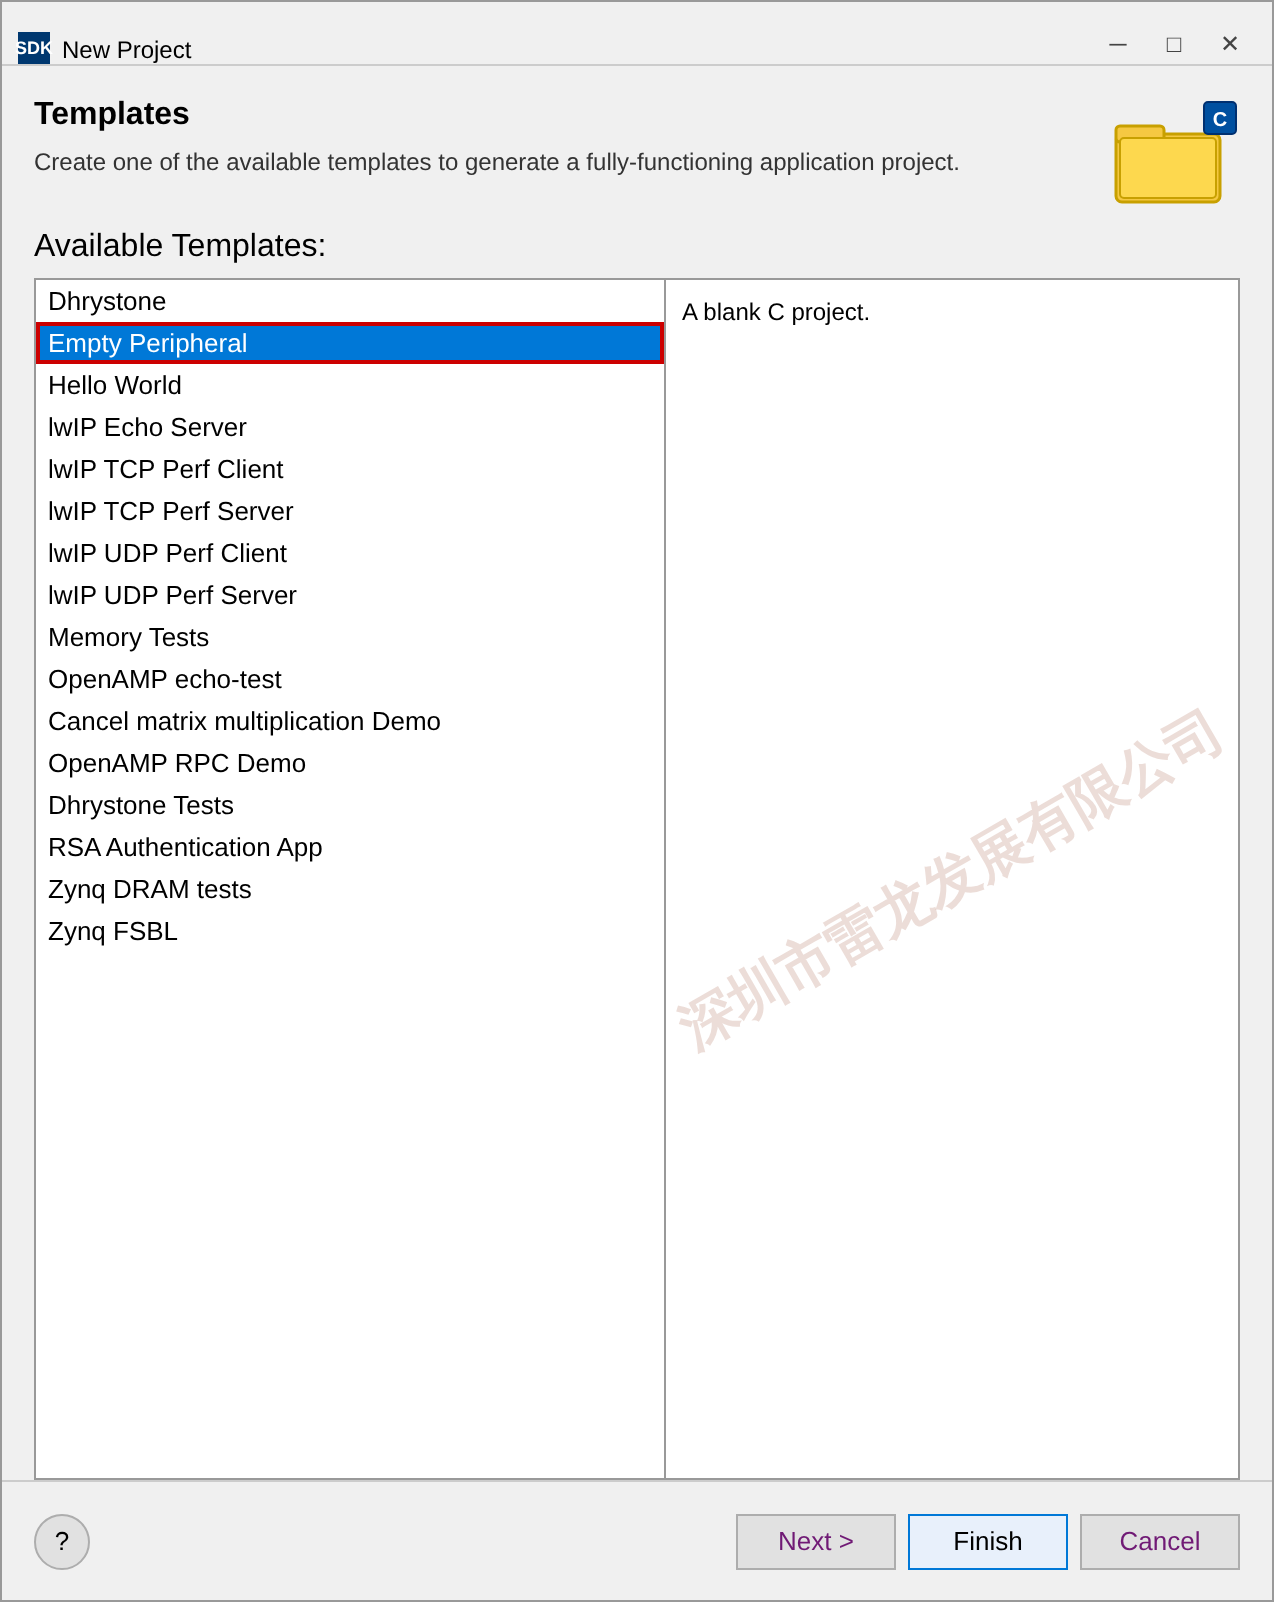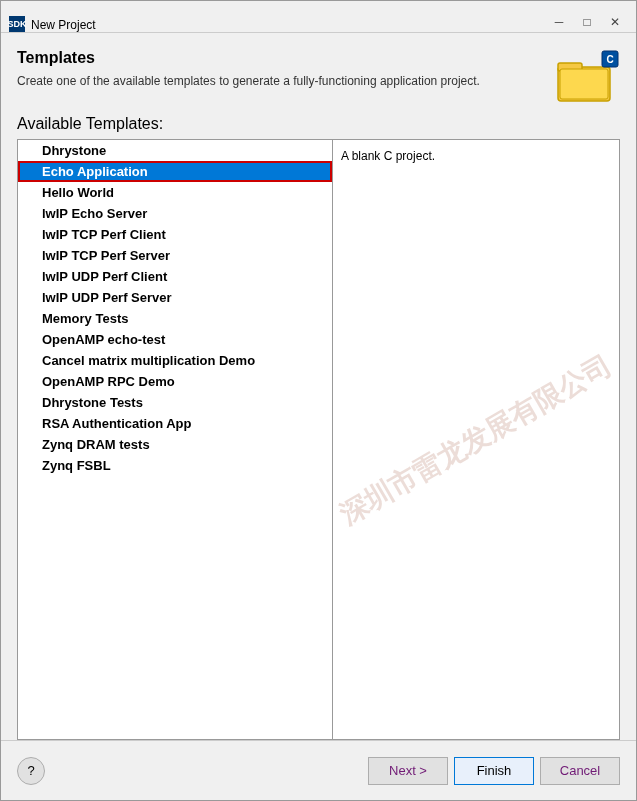--- a/index.html
+++ b/index.html
@@ -119,26 +119,25 @@
       flex-shrink: 0;
       border-right: 1px solid #999;
       overflow-y: auto;
       background: #fff;
     }
     .template-list::-webkit-scrollbar { width: 14px; }
     .template-list::-webkit-scrollbar-track { background: #f0f0f0; }
     .template-list::-webkit-scrollbar-thumb { background: #c0c0c0; border: 1px solid #aaa; }
 
     .template-item {
-      padding: 3px 24px;
+      padding: 3px 6px;
       cursor: pointer;
       color: #000;
       font-size: 13px;
       white-space: nowrap;
-      font-weight: bold;
     }
     .template-item.selected {
       background: #0078d7;
       color: white;
       outline: 2px solid #cc0000;
       outline-offset: -2px;
     }
 
     .description-panel {
       flex: 1;
@@ -250,21 +249,21 @@
       </svg>
     </div>
 
     <div class="section-label">Available Templates:</div>
 
     <div class="templates-container">
 
       <div class="template-list" id="template-list">
 
       <div class="template-item">Dhrystone</div>
-          <div class="template-item selected">Echo Application</div>
+          <div class="template-item selected">Empty Peripheral</div>
           <div class="template-item">Hello World</div>
           <div class="template-item">lwIP Echo Server</div>
           <div class="template-item">lwIP TCP Perf Client</div>
           <div class="template-item">lwIP TCP Perf Server</div>
           <div class="template-item">lwIP UDP Perf Client</div>
           <div class="template-item">lwIP UDP Perf Server</div>
           <div class="template-item">Memory Tests</div>
           <div class="template-item">OpenAMP echo-test</div>
           <div class="template-item">Cancel matrix multiplication Demo</div>
           <div class="template-item">OpenAMP RPC Demo</div>

